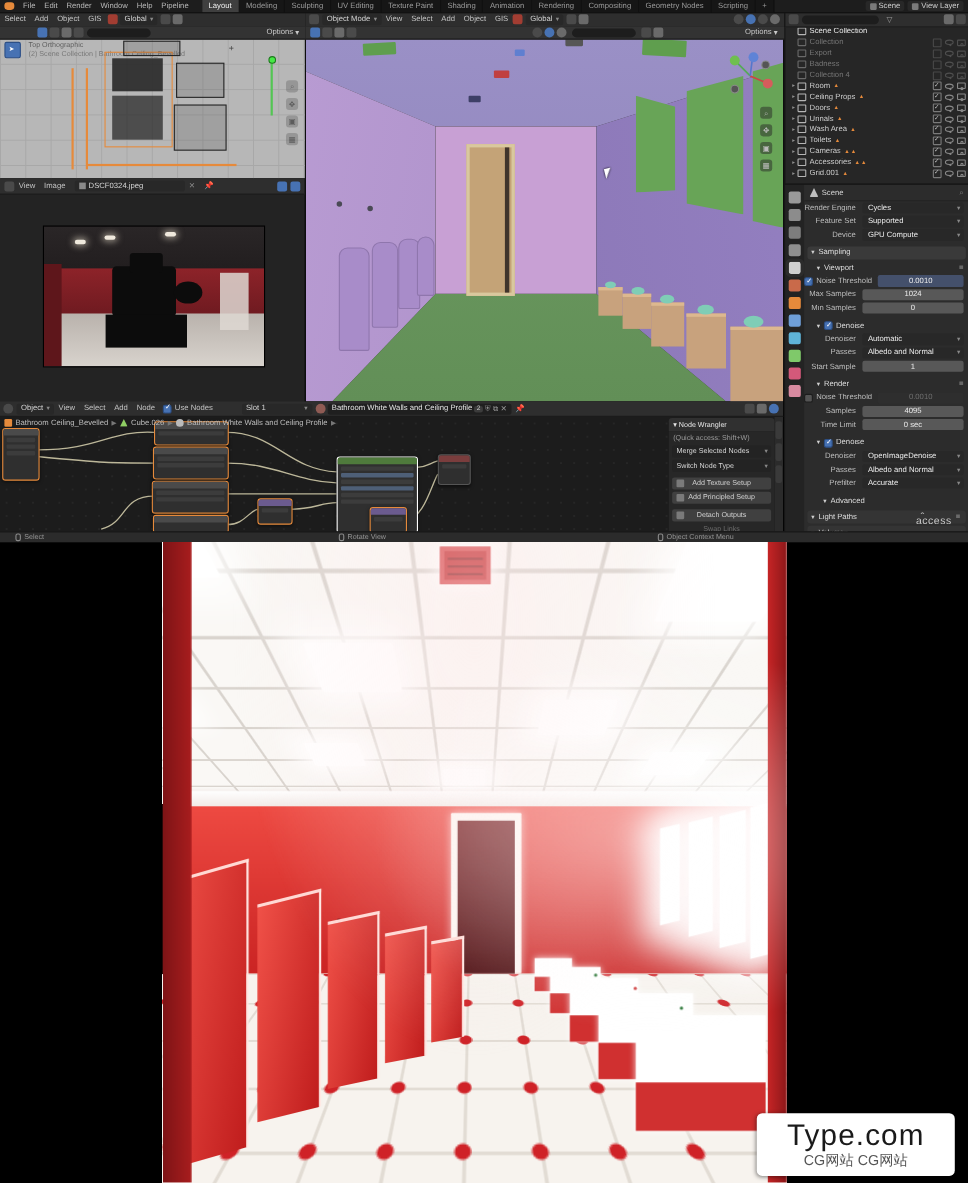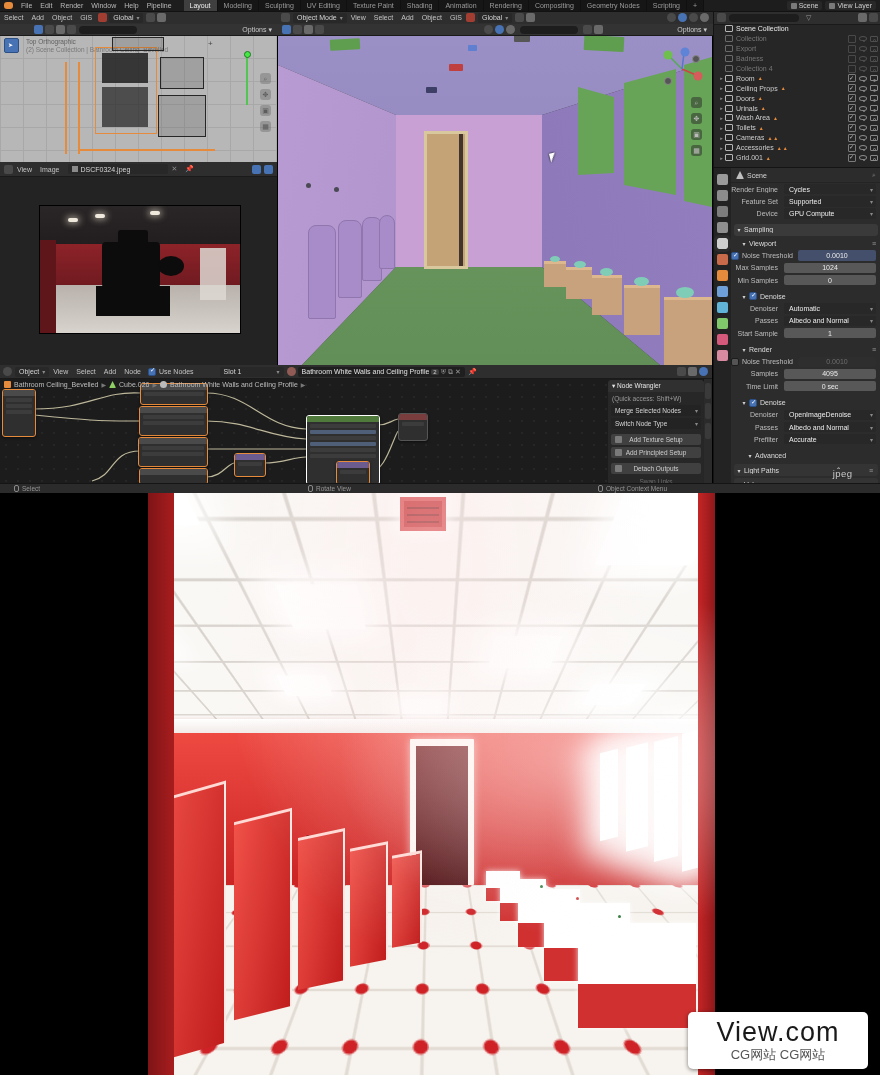--- a/index.html
+++ b/index.html
@@ -1017,21 +1017,21 @@
         <div class="prow collapsed">
           <span class="caret">▾</span>
 
           <span class="plabel">Volumes</span>
 
         </div>
 
     </div>
   </div>
 
-  <div class="abs udemy">jpeg</div>
+  <div class="abs udemy">access</div>
 
   <div class="abs status">
     <span class="sitem" style="left:14px;">
         <span class="mouseic"></span>
         <span>Select</span>
       </span>
     <span class="sitem" style="left:308px;">
         <span class="mouseic"></span>
         <span>Rotate View</span>
       </span>
@@ -1098,17 +1098,17 @@
       </div>
     <span class="flower" style="left:392px;top:392px;background:#2f7a3a;"></span>
     <span class="flower" style="left:428px;top:404px;background:#d04040;"></span>
     <span class="flower" style="left:470px;top:422px;background:#2f7a3a;"></span>
     <div class="pillarL"></div>
     <div class="pillarR"></div>
     <div class="bloom"></div>
   </div>
 
   <div class="abs wm">
-    <div class="wmt">View.com</div>
+    <div class="wmt">Type.com</div>
     <div class="wms">CG网站 CG网站</div>
   </div>
 
 </div>
 
 </body></html>

